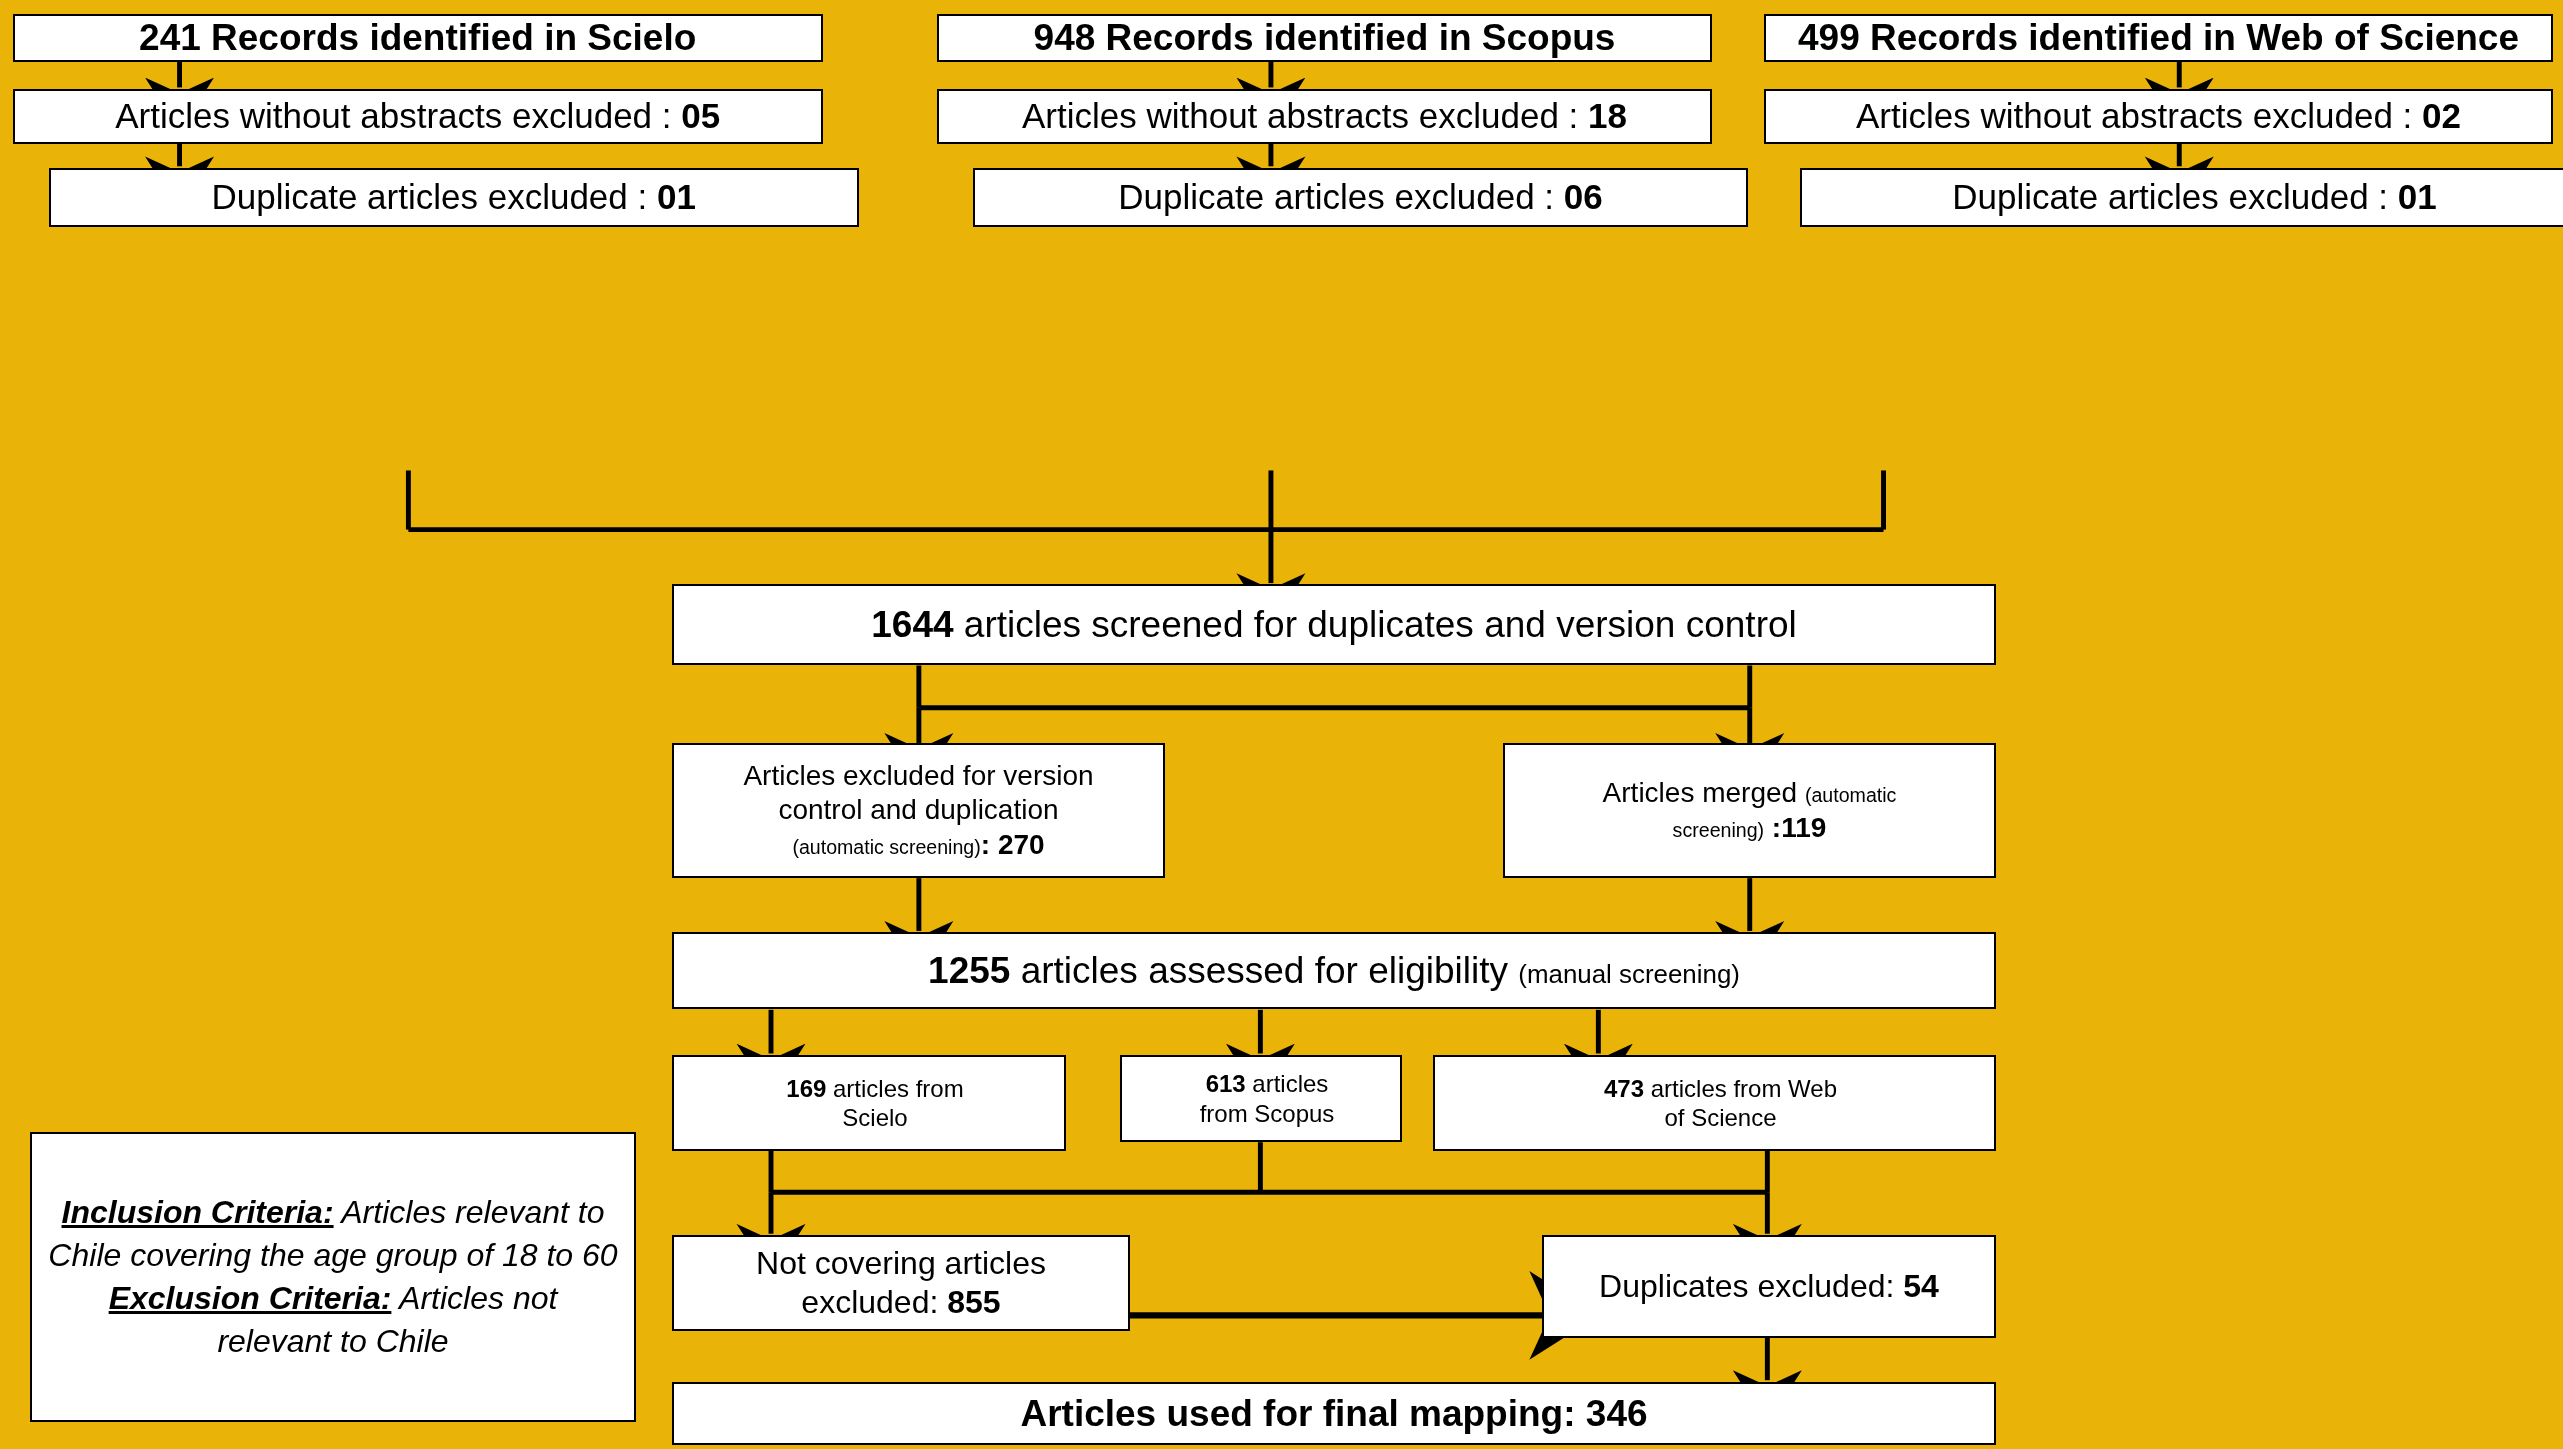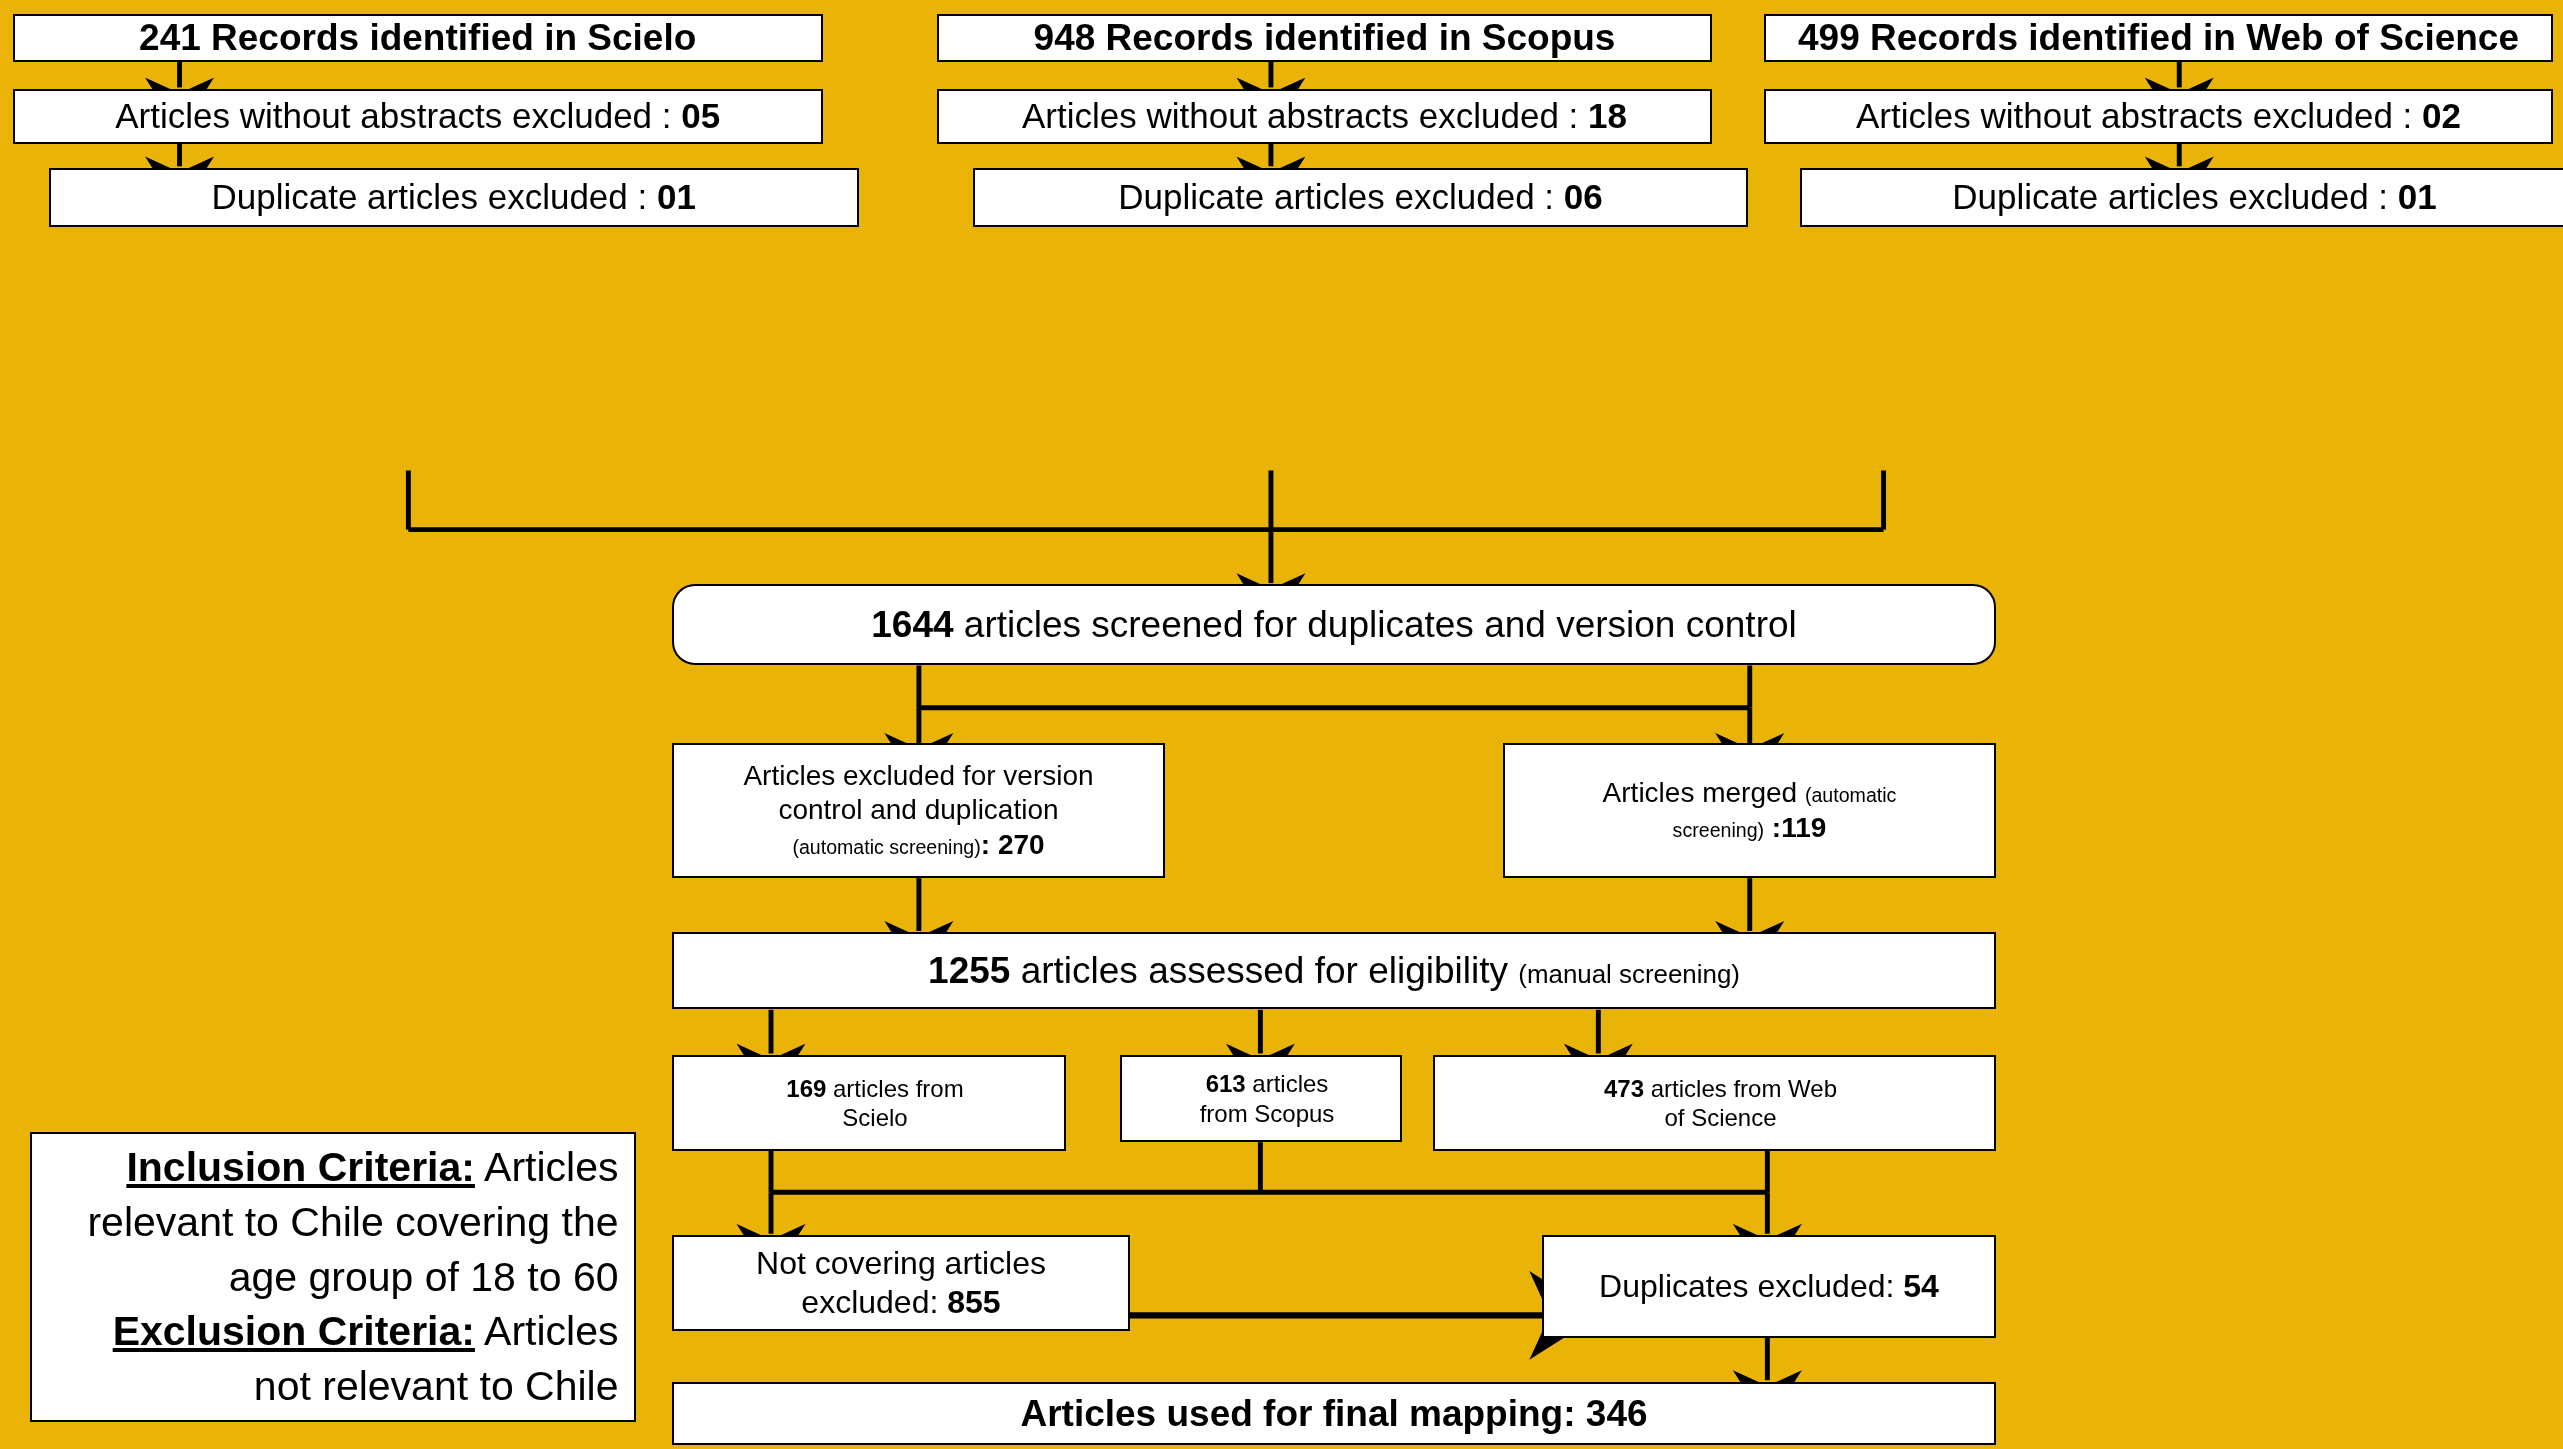--- a/index.html
+++ b/index.html
@@ -39,38 +39,39 @@
   .b { font-weight: bold; }
   .u { text-decoration: underline; font-weight: bold; }
   .sm { font-size: 0.70em; }
 
   
   .lvl1 { font-size: 37px; font-weight: bold; }
   
   .lvl2 { font-size: 35px; font-weight: normal; }
   .lvl3 { font-size: 35px; font-weight: normal; margin-left: 36px; }
   
-  .lvl4 { font-size: 37px; font-weight: bold; border-radius: 23px; }
+  .lvl4 { font-size: 37px; font-weight: bold; }
   
   .lvl5 { font-size: 28px; font-weight: normal; }
   
   .lvl6 { font-size: 37px; font-weight: bold; }
   
   .lvl7 { font-size: 24px; font-weight: normal; padding-left: 12px; }
   
   .lvl8 { font-size: 32px; font-weight: normal; }
   
   .lvl9 { font-size: 37px; font-weight: bold; }
   
   .criteria {
-    font-size: 41px;
-    text-align: right;
+    font-size: 32px;
+    text-align: center;
     align-items: center;
     justify-content: flex-start;
     line-height: 1.34;
+    font-style: italic;
   }
   .criteria .txt { padding: 0 15.5px; }
 </style>
 </head>
 <body>
 
 <div id="canvas">
 
   <svg id="wires" viewBox="0 0 3640 2059" width="2563" height="1450" xmlns="http://www.w3.org/2000/svg">
     <defs>

